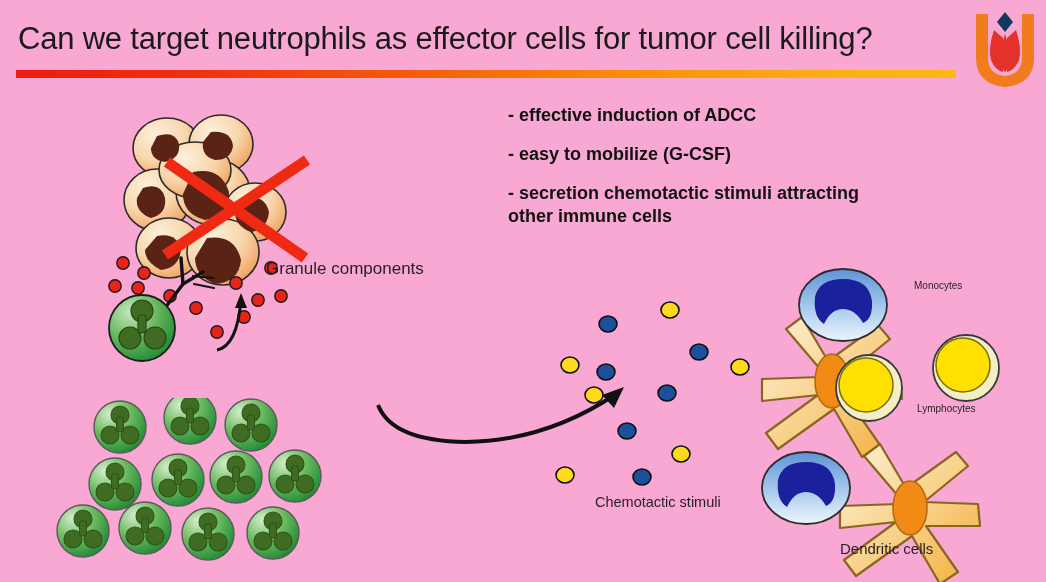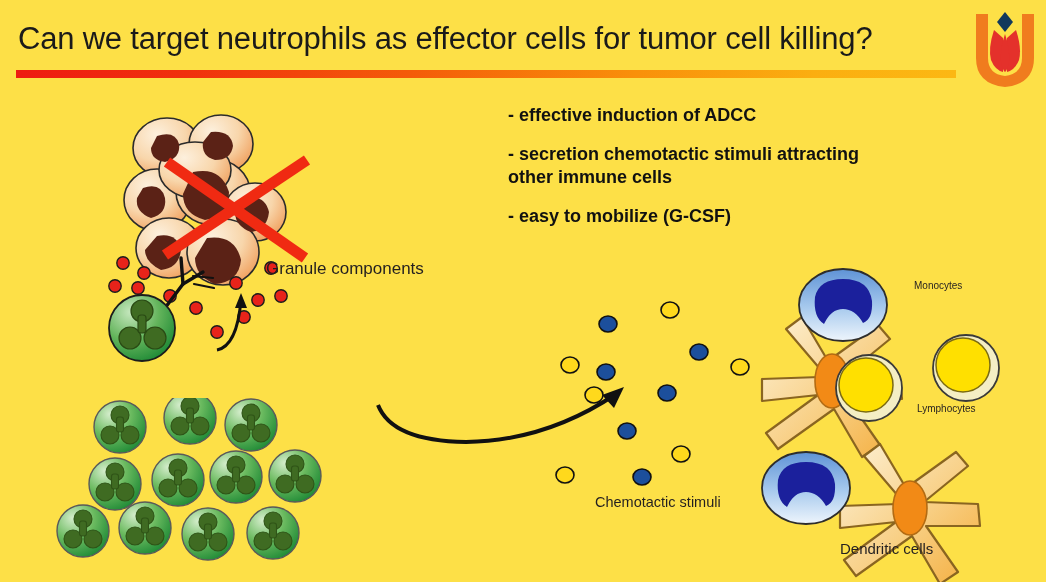--- a/index.html
+++ b/index.html
@@ -7,21 +7,21 @@
     padding: 0;
     background: #ffffff;
   }
   body {
     font-family: "Liberation Sans", sans-serif;
   }
   #slide {
     position: relative;
     width: 1046px;
     height: 582px;
-    background: #fde047;
+    background: #f9a8d4;
     overflow: hidden;
   }
 
   
   #title-text {
     position: absolute;
     left: 18px;
     top: 21px;
     width: 940px;
     font-size: 31px;
@@ -103,23 +103,23 @@
   <svg id="logo" class="art" viewBox="0 0 66 82">
     <path d="M4 6 L4 50 Q4 76 33 79 Q62 76 62 50 L62 6 L50 6 L50 50 Q50 66 33 68 Q16 66 16 50 L16 6 Z" fill="#f07c1e"></path>
     <path d="M22 22 Q16 40 19 52 Q23 62 31 64 L31 30 Z" fill="#e4312b"></path>
     <path d="M44 22 Q50 40 47 52 Q43 62 35 64 L35 30 Z" fill="#e4312b"></path>
     <path d="M33 26 Q28 40 29 54 Q31 63 33 64 Q35 63 37 54 Q38 40 33 26 Z" fill="#e4312b"></path>
     <path d="M33 4 L41 14 L33 24 L25 14 Z" fill="#12395c"></path>
   </svg>
 
   <div id="bullets">
     <span class="bullet">- effective induction of ADCC</span>
+    <span class="bullet">- easy to mobilize (G-CSF)</span>
     <span class="bullet">- secretion chemotactic stimuli attracting
    other immune cells</span>
-    <span class="bullet">- easy to mobilize (G-CSF)</span>
   </div>
 
   <svg id="tumor-group" class="art" viewBox="0 0 310 265">
     <defs>
       <radialGradient id="tumorGrad" cx="35%" cy="28%" r="78%">
         <stop offset="0%" stop-color="#fdf0dd"></stop>
         <stop offset="55%" stop-color="#f8d6ab"></stop>
         <stop offset="100%" stop-color="#f0a05e"></stop>
       </radialGradient>
       <radialGradient id="neutroGrad" cx="32%" cy="26%" r="80%">

